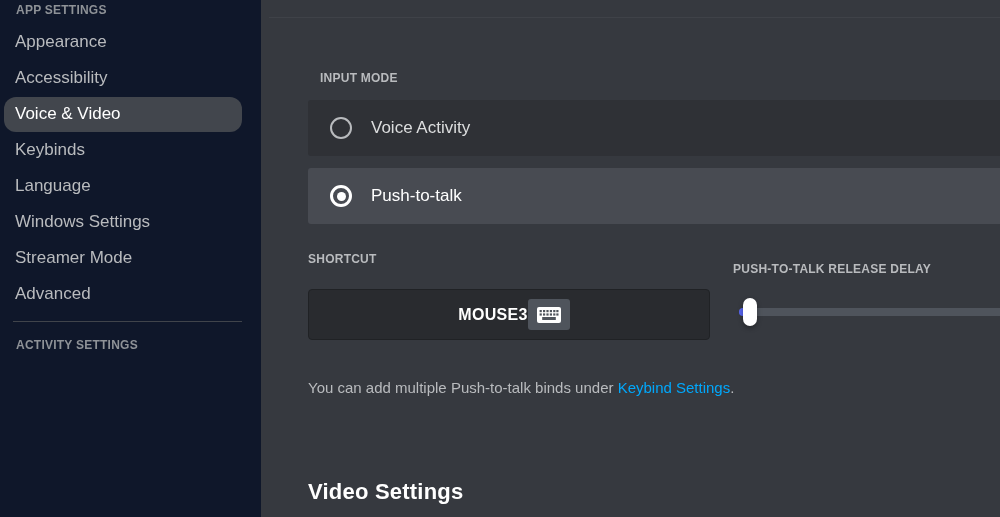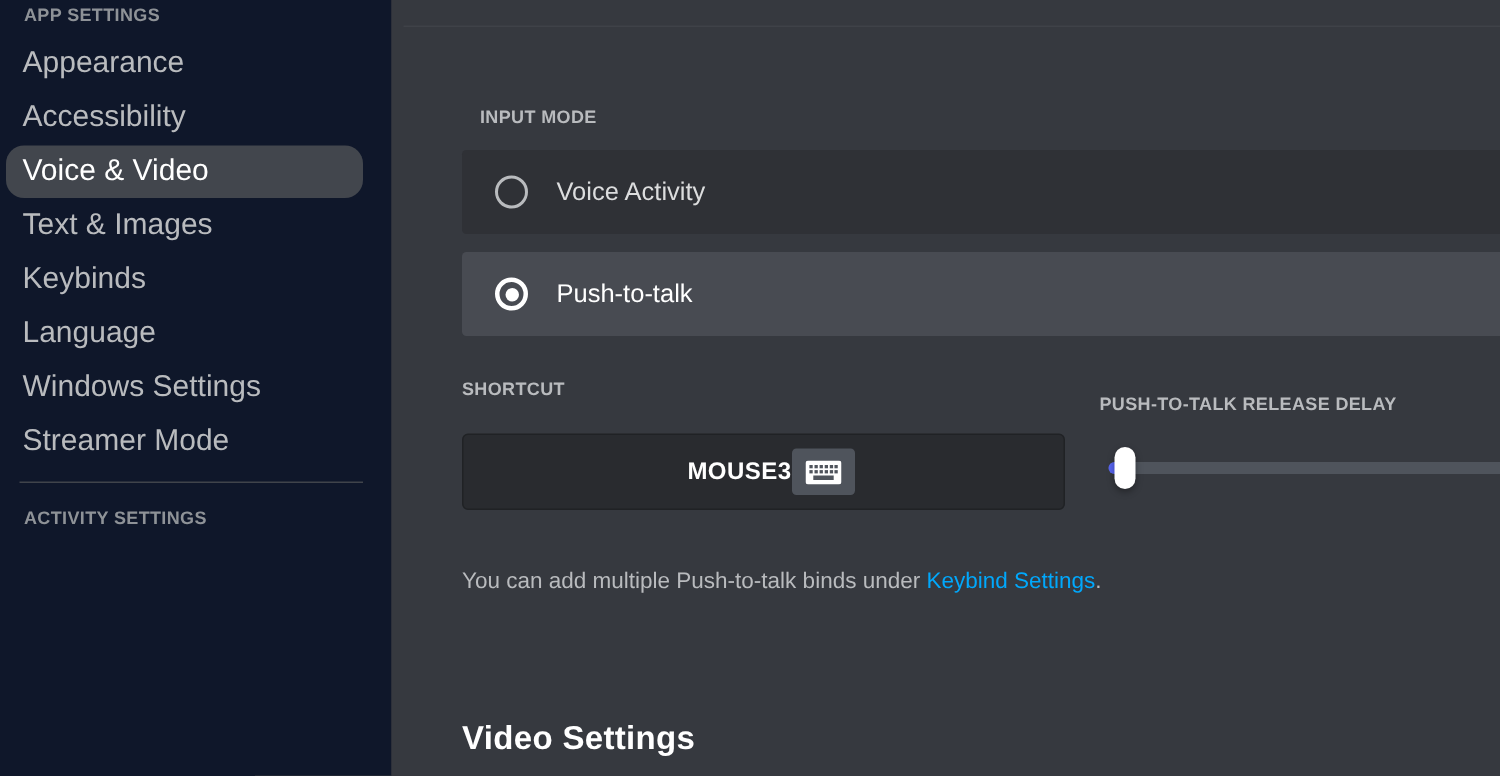--- a/index.html
+++ b/index.html
@@ -45,21 +45,21 @@
     letter-spacing: 0.02em;
     color: #8e9297;
     padding: 6px 10px 6px 16px;
     text-transform: uppercase;
     line-height: 16px;
   }
   .side-item {
     margin: 1px 19px 1px 4px;
     padding: 7px 10px 8px 11px;
     border-radius: 4px;
-    font-size: 20px;
+    font-size: 17px;
     line-height: 20px;
     color: #b9bbbe;
     cursor: pointer;
     white-space: nowrap;
   }
   .side-item.active {
     background: #42464d;
     color: #ffffff;
     border-radius: 12px;
   }
@@ -254,33 +254,33 @@
       <div class="side-item">
         <span>Appearance</span>
       </div>
       <div class="side-item">
         <span>Accessibility</span>
       </div>
       <div class="side-item active">
         <span>Voice &amp; Video</span>
       </div>
       <div class="side-item">
-        <span>Text &amp; Images</span>
-      </div>
-      <div class="side-item">
         <span>Keybinds</span>
       </div>
       <div class="side-item">
         <span>Language</span>
       </div>
       <div class="side-item">
         <span>Windows Settings</span>
       </div>
       <div class="side-item">
         <span>Streamer Mode</span>
+      </div>
+      <div class="side-item">
+        <span>Advanced</span>
       </div>
 
       <div class="side-divider"></div>
 
       <div class="side-header">ACTIVITY SETTINGS</div>
     </div>
   </nav>
 
   <main class="main">
 

